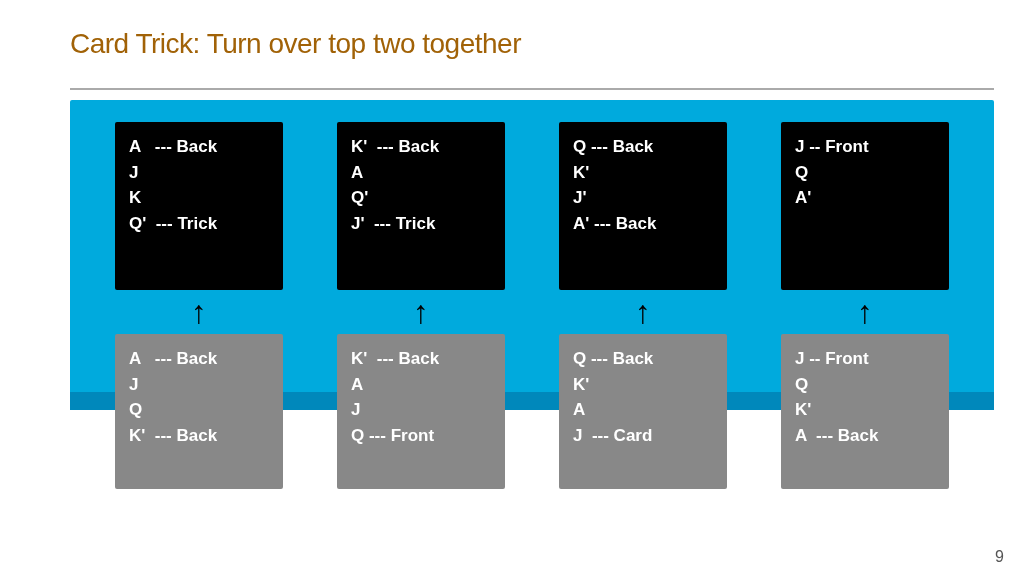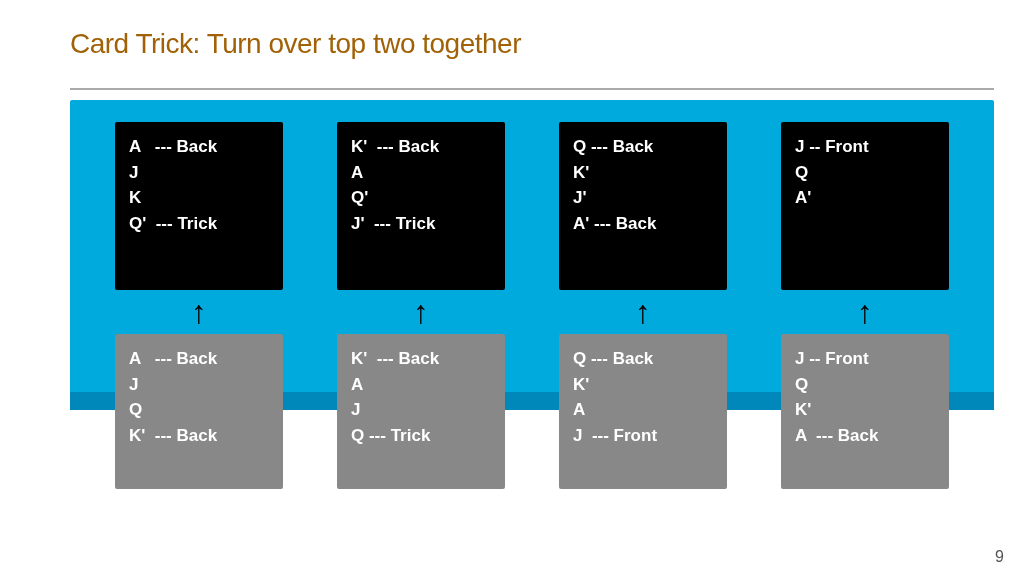--- a/index.html
+++ b/index.html
@@ -157,38 +157,38 @@
         <div class="card-line">Q'</div>
         <div class="card-line">J'  --- Trick</div>
       </div>
       <div class="arrow-wrapper">
         <span class="arrow-up">↑</span>
       </div>
       <div class="card-bottom">
         <div class="card-line">K'  --- Back</div>
         <div class="card-line">A</div>
         <div class="card-line">J</div>
-        <div class="card-line">Q --- Trick</div>
+        <div class="card-line">Q --- Front</div>
       </div>
     </div>
     <div class="card-column">
       <div class="card-top">
         <div class="card-line">Q --- Back</div>
         <div class="card-line">K'</div>
         <div class="card-line">J'</div>
         <div class="card-line">A' --- Back</div>
       </div>
       <div class="arrow-wrapper">
         <span class="arrow-up">↑</span>
       </div>
       <div class="card-bottom">
         <div class="card-line">Q --- Back</div>
         <div class="card-line">K'</div>
         <div class="card-line">A</div>
-        <div class="card-line">J  --- Front</div>
+        <div class="card-line">J  --- Card</div>
       </div>
     </div>
     <div class="card-column">
       <div class="card-top">
         <div class="card-line">J -- Front</div>
         <div class="card-line">Q</div>
         <div class="card-line">A'</div>
       </div>
       <div class="arrow-wrapper">
         <span class="arrow-up">↑</span>

